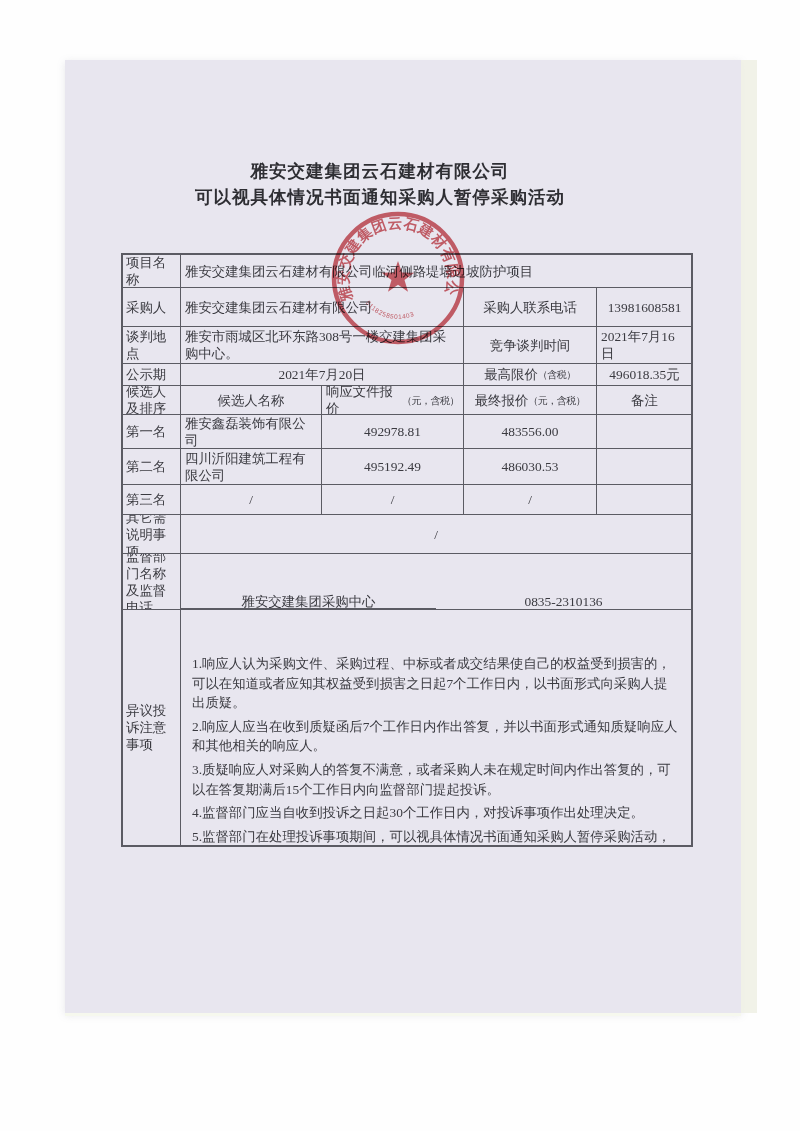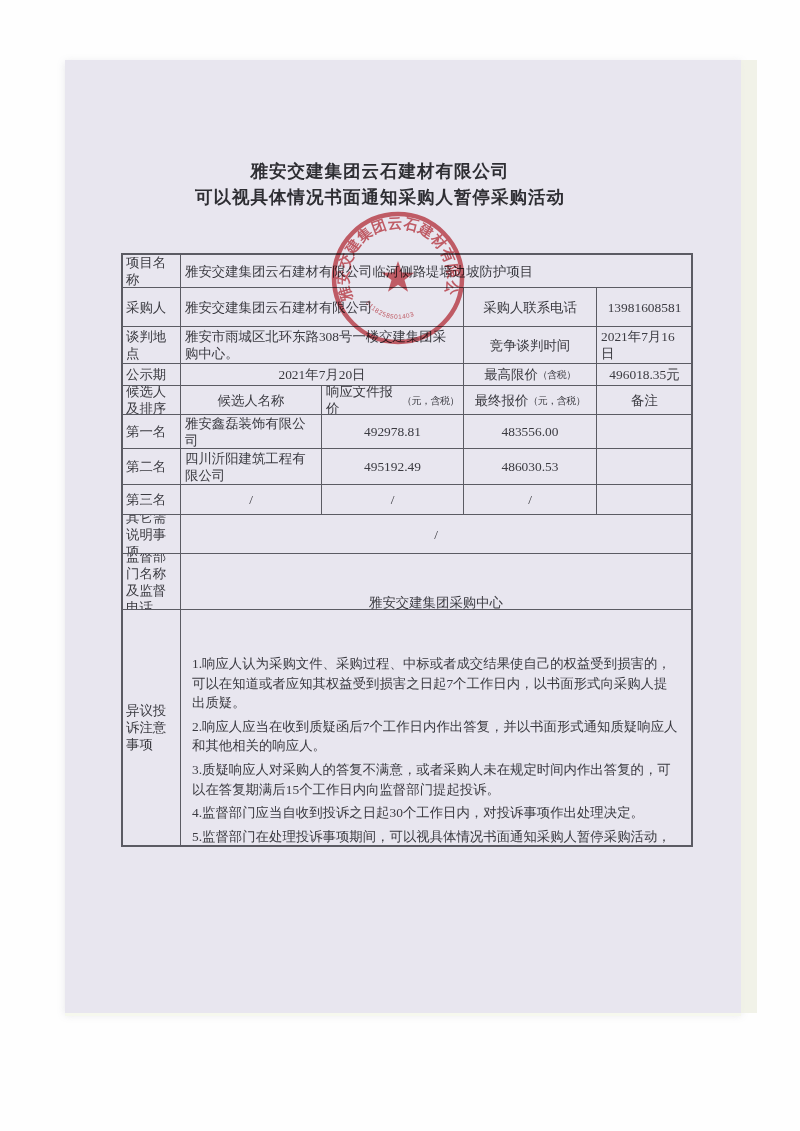--- a/index.html
+++ b/index.html
@@ -46,21 +46,21 @@
   .c-mid{width:133px;flex:0 0 133px;}
   .c-end{width:95px;flex:0 0 95px;}
   .c-name{width:141px;flex:0 0 141px;}
   .c-doc{width:142px;flex:0 0 142px;}
   .c-full{width:510px;flex:0 0 510px;}
   .ctr{justify-content:center;text-align:left;}
   .small{font-size:10px;letter-spacing:-0.5px;white-space:nowrap;}
   .h33{height:33px}.h39{height:39px}.h37{height:37px}.h22{height:22px}
   .h29{height:29px}.h34{height:34px}.h36{height:36px}.h30{height:30px}
   .h56{height:56px}.h235{height:235px}
-  .stack{flex-direction:column;align-items:stretch;padding:0;margin-top:40px;}
+  .stack{flex-direction:row;align-items:stretch;padding:0;margin-top:40px;}
   .substack{flex:1;display:flex;align-items:center;justify-content:center;}
   .substack.first{border-bottom:1.5px solid #5b5b63;}
   .obj-content{align-items:flex-start;padding:40px 8px 0 7px;display:block;}
   .obj-line{margin:4px;line-height:19.6px;}
   
   .seal{
     position:absolute;left:317px;top:197px;width:162px;height:162px;
     mix-blend-mode:multiply;opacity:.88;pointer-events:none;
   }
 </style>

